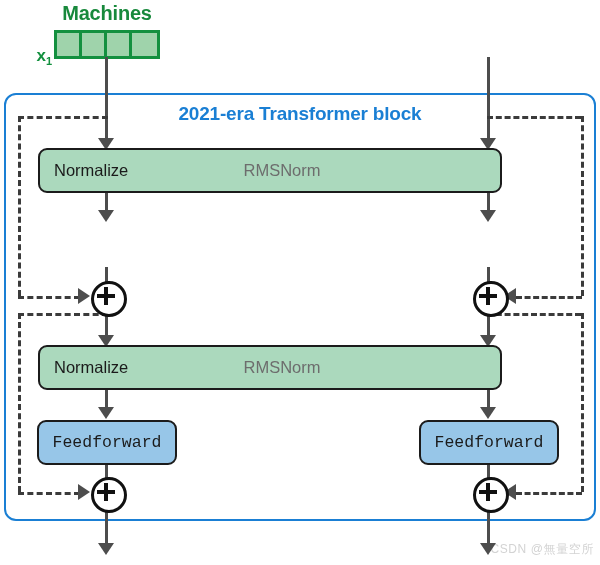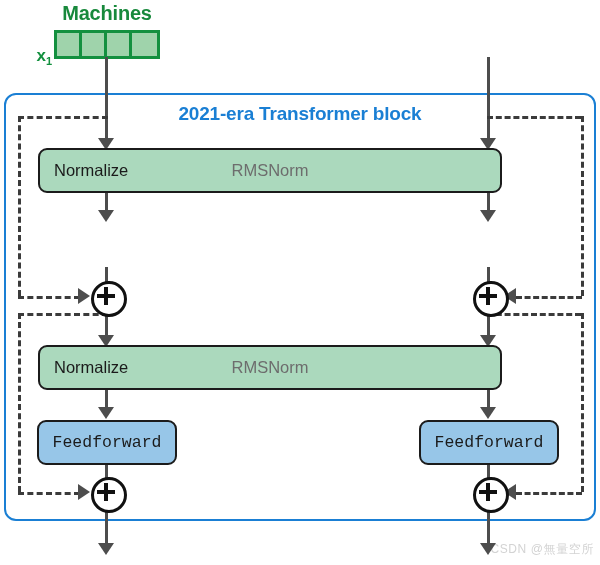--- a/index.html
+++ b/index.html
@@ -99,20 +99,21 @@
   }
   .opbox .primary {
     color: #1b1b1b;
     font-size: 16.5px;
     white-space: nowrap;
   }
   .opbox .secondary {
     color: #6d6d6d;
     font-size: 16.5px;
     white-space: nowrap;
+    padding-left: 12px;
   }
   .box-green  { background: #abd9bd; }
   .box-peach  { background: #fae4ca; }
   .box-blue   { background: #97c6e8; font-family: Liberation Mono, monospace; }
 
   .wide-box {
     left: 38px;
     width: 464px;
     height: 45px;
     padding-left: 14px;

